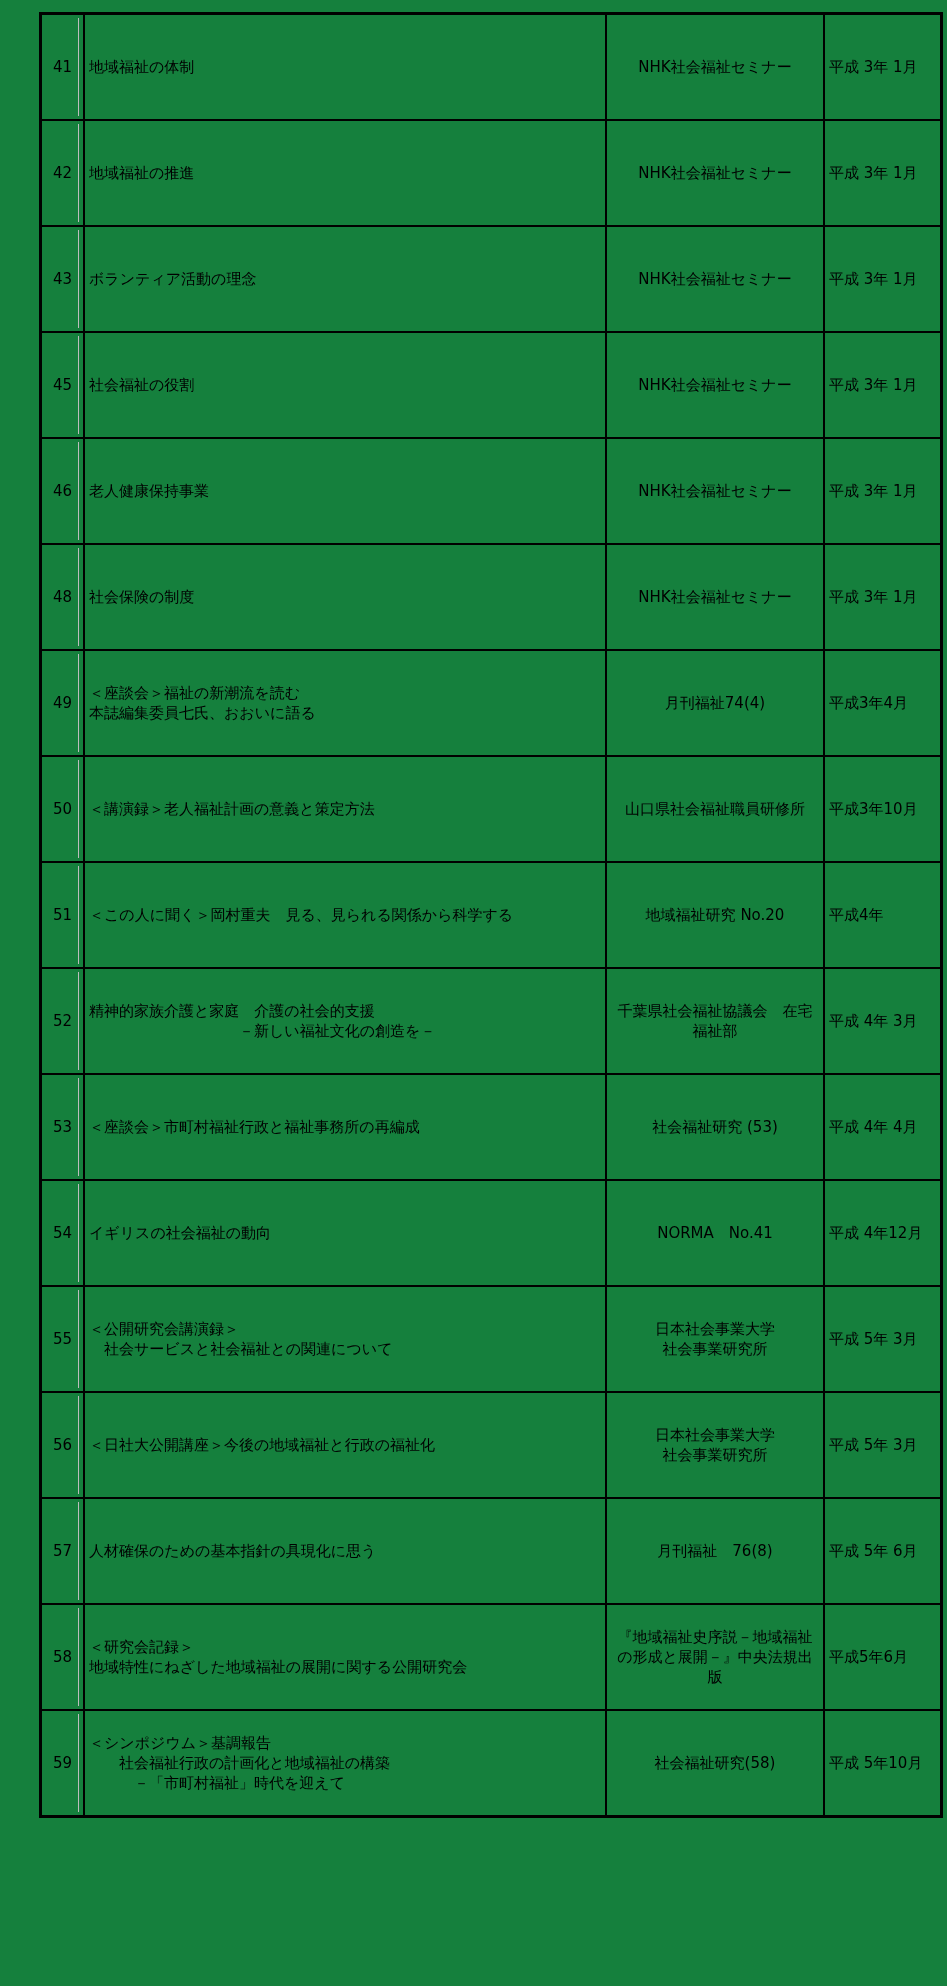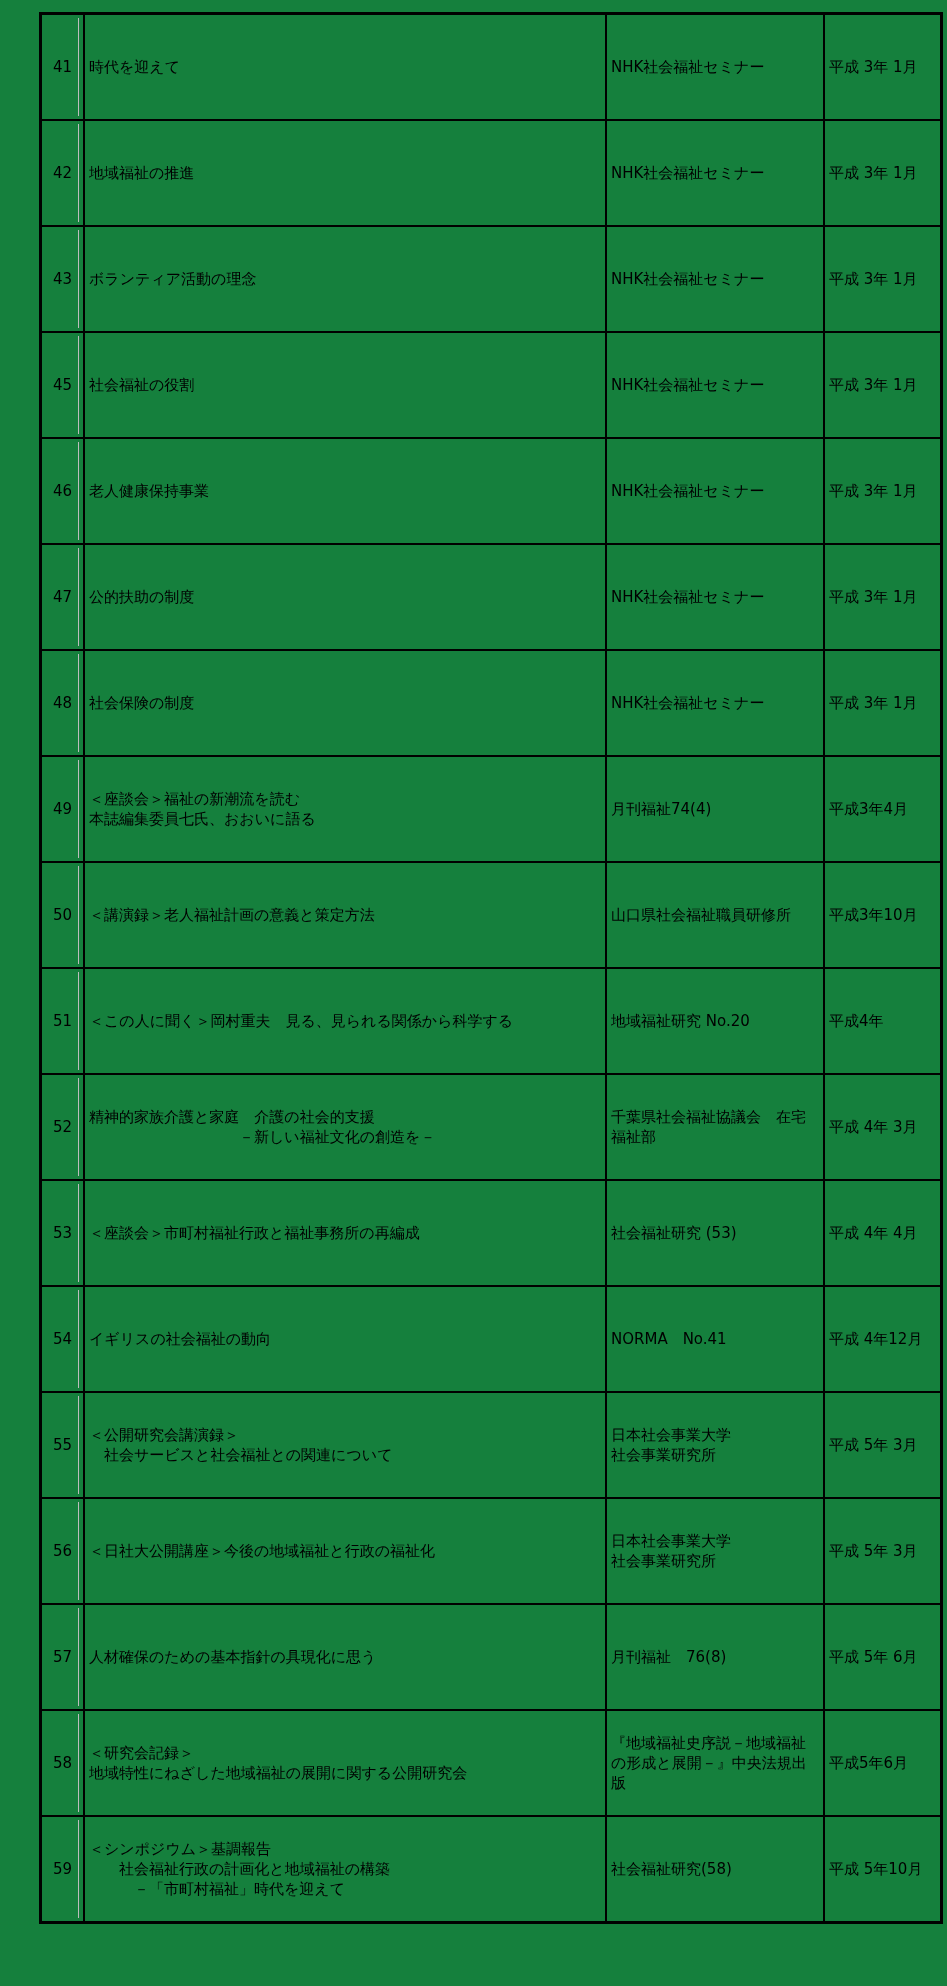--- a/index.html
+++ b/index.html
@@ -46,35 +46,35 @@
   }
   .num-tick {
     position: absolute;
     right: 4px;
     top: 3px;
     bottom: 3px;
     width: 1px;
     background: #bdbdbd;
   }
   td.col-title  { width: 512px; }
-  td.col-source { width: 208px; padding-right: 10px; }
+  td.col-source { width: 208px; padding-right: 10px; text-align: center; }
   td.col-date   { width: 107px; }
 </style>
 </head>
 <body>
 
 <div class="page">
   <table class="pub-table">
     <tbody>
         <tr style="height: 31px;">
     <td class="col-no">
       <span>41</span>
       <span class="num-tick" style="background: rgb(189, 189, 189);"></span>
     </td>
-    <td class="col-title">時代を迎えて</td>
+    <td class="col-title">地域福祉の体制</td>
     <td class="col-source">NHK社会福祉セミナー</td>
     <td class="col-date">平成 3年 1月</td>
   </tr>
         <tr style="height: 31px;">
     <td class="col-no">
       <span>42</span>
       <span class="num-tick" style="background: rgb(189, 189, 189);"></span>
     </td>
     <td class="col-title">地域福祉の推進</td>
     <td class="col-source">NHK社会福祉セミナー</td>
@@ -97,29 +97,20 @@
     <td class="col-title">社会福祉の役割</td>
     <td class="col-source">NHK社会福祉セミナー</td>
     <td class="col-date">平成 3年 1月</td>
   </tr>
         <tr style="height: 31px; padding-left: 20px;">
     <td class="col-no">
       <span>46</span>
       <span class="num-tick" style="background: rgb(189, 189, 189);"></span>
     </td>
     <td class="col-title">老人健康保持事業</td>
-    <td class="col-source">NHK社会福祉セミナー</td>
-    <td class="col-date">平成 3年 1月</td>
-  </tr>
-        <tr style="height: 31px;">
-    <td class="col-no">
-      <span>47</span>
-      <span class="num-tick" style="background: rgb(189, 189, 189);"></span>
-    </td>
-    <td class="col-title">公的扶助の制度</td>
     <td class="col-source">NHK社会福祉セミナー</td>
     <td class="col-date">平成 3年 1月</td>
   </tr>
         <tr style="height: 31px; margin-top: 26px;">
     <td class="col-no">
       <span>48</span>
       <span class="num-tick" style="background: rgb(189, 189, 189);"></span>
     </td>
     <td class="col-title">社会保険の制度</td>
     <td class="col-source">NHK社会福祉セミナー</td>

